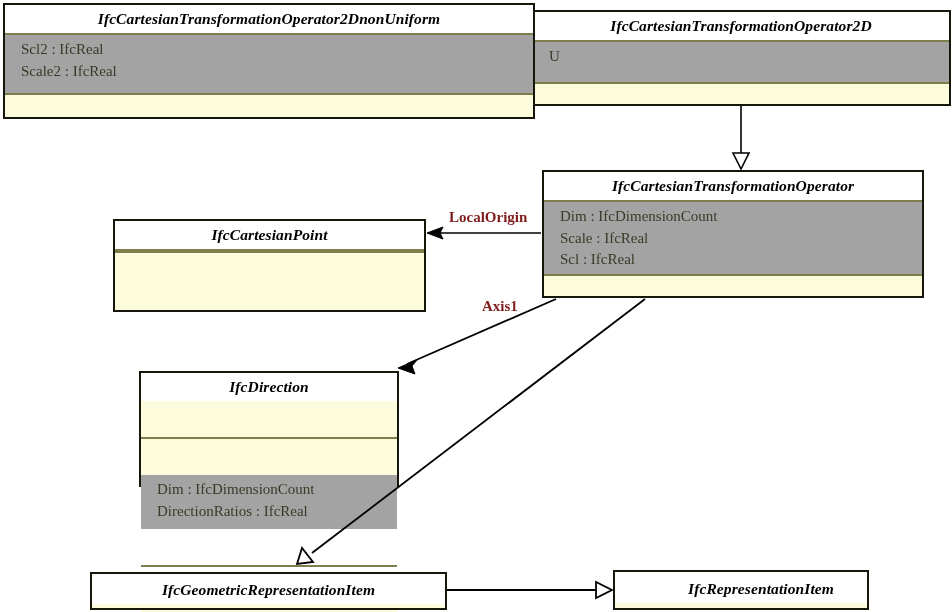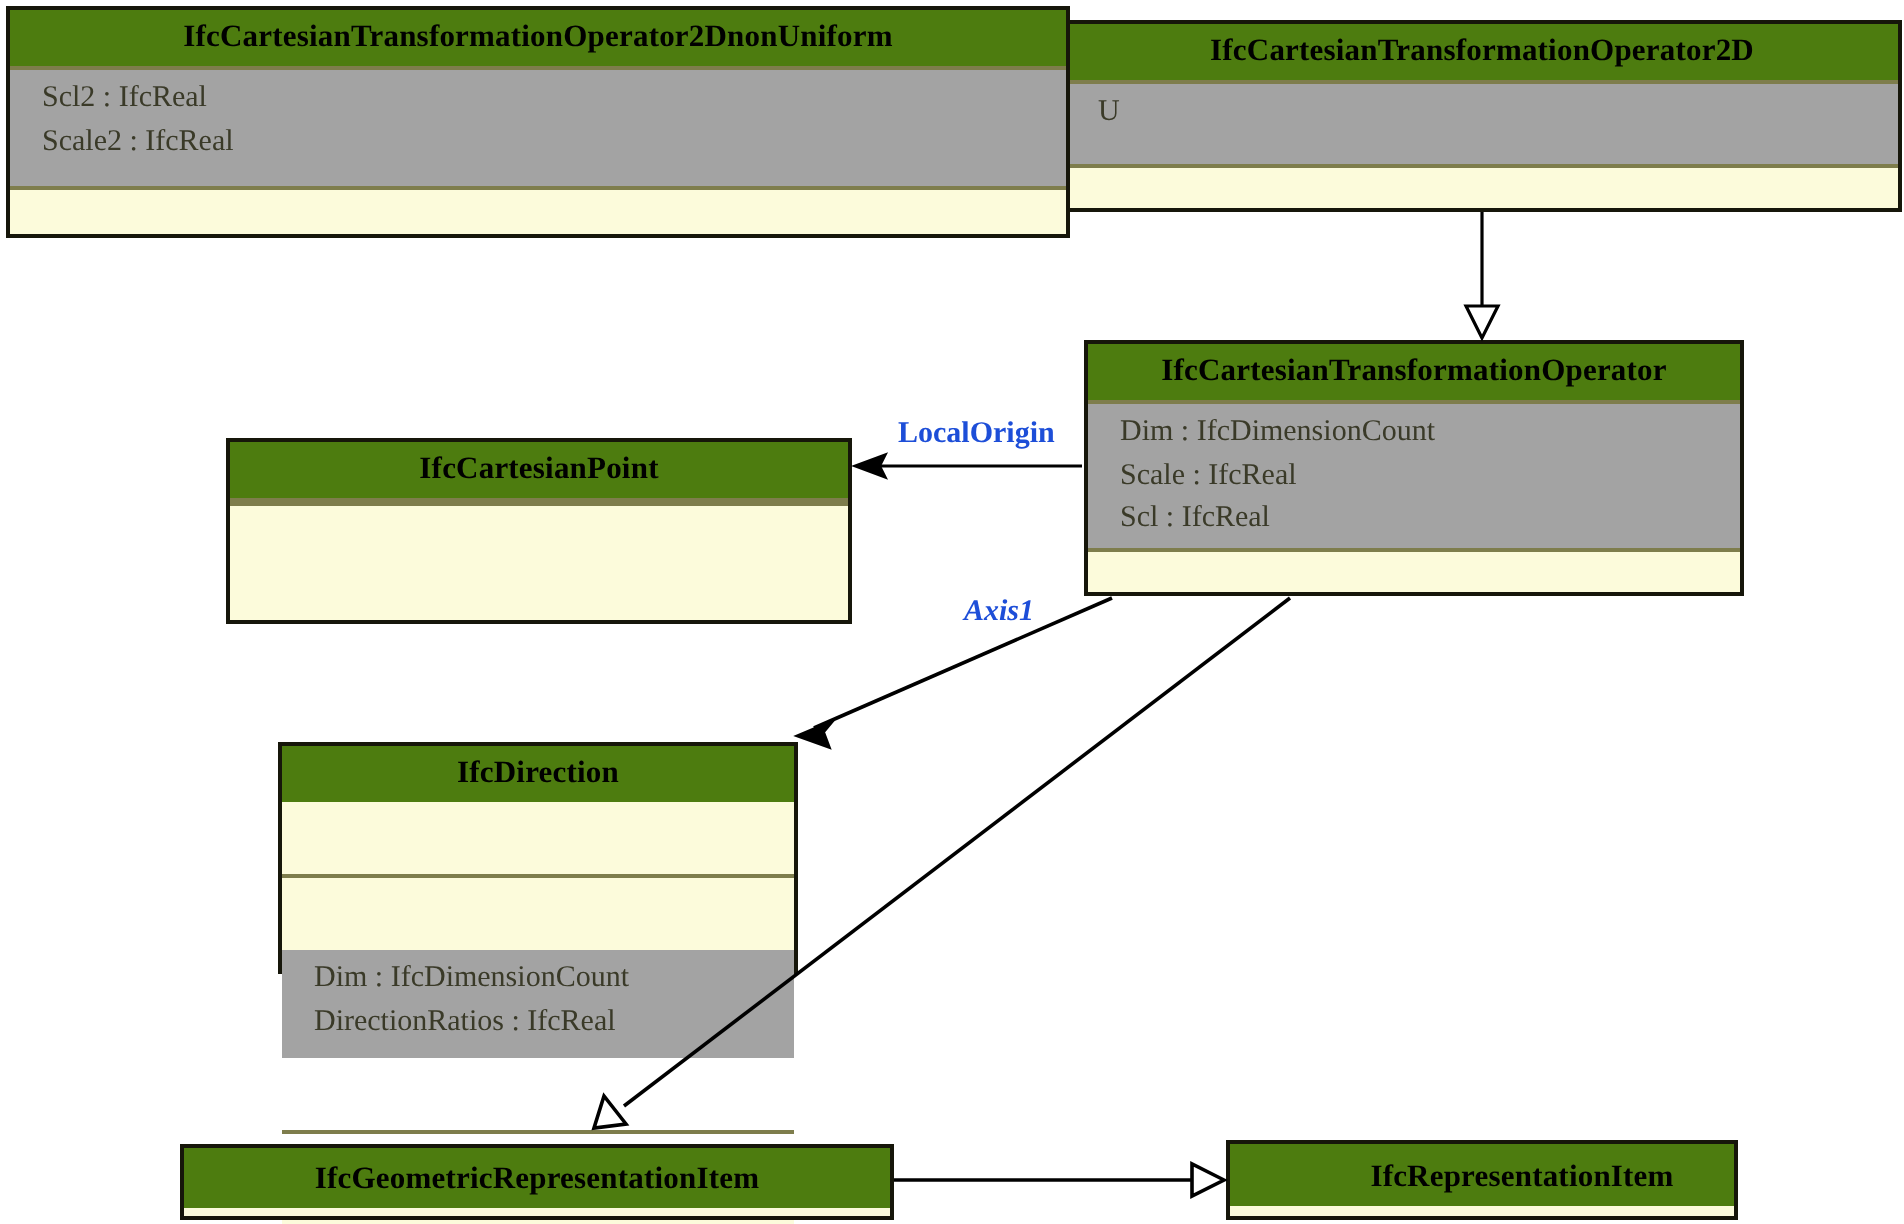--- a/index.html
+++ b/index.html
@@ -26,22 +26,23 @@
   }
   .cls-name {
     box-sizing: border-box;
     width: 100%;
     text-align: center;
     font-weight: bold;
     font-size: 15.5px;
     color: #000000;
     letter-spacing: 0.1px;
     padding: 5px 6px 6px 6px;
-    background: #4d7c0f;
+    background: #ffffff;
     line-height: 1.12;
+    font-style: italic;
   }
   .cls-divider {
     width: 100%;
     height: 2px;
     background: #7e7d4c;
     flex: none;
   }
   .cls-attrs {
     box-sizing: border-box;
     width: 100%;
@@ -64,21 +65,21 @@
 
   
   #box-ctonu   { left: 3px;   top: 3px;   width: 532px; height: 116px; z-index: 3; }
   #box-ctonu .cls-attrs { min-height: 56px; }
   #box-ctonu .cls-ops   { height: 22px; }
 
   #box-cto2d   { left: 531px; top: 10px;  width: 420px; height: 96px; z-index: 2; }
   #box-cto2d .cls-attrs { min-height: 36px; }
   #box-cto2d .cls-ops   { height: 20px; }
 
-  #box-cto     { left: 542px; top: 170px; width: 330px; height: 128px; z-index: 4; }
+  #box-cto     { left: 542px; top: 170px; width: 382px; height: 128px; z-index: 4; }
   #box-cto .cls-attrs { min-height: 72px; }
   #box-cto .cls-ops   { height: 20px; }
 
   #box-cpoint  { left: 113px; top: 191px; width: 313px; height: 93px; z-index: 4; margin-top: 28px; }
   #box-cpoint .cls-attrs { min-height: 33px; }
   #box-cpoint .cls-ops   { height: 19px; }
 
   #box-dir     { left: 139px; top: 371px; width: 260px; height: 116px; z-index: 4; gap: 36px; }
   #box-dir .cls-attrs { min-height: 54px; }
   #box-dir .cls-ops   { height: 19px; }
@@ -97,26 +98,26 @@
     z-index: 5;
     pointer-events: none;
   }
 
   
   .edge-label {
     position: absolute;
     font-family: "Liberation Serif", "DejaVu Serif", serif;
     font-weight: bold;
     font-size: 15px;
-    color: #1d4ed8;
+    color: #7f1d1d;
     white-space: nowrap;
     z-index: 6;
   }
   #label-localorigin { left: 449px; top: 209px; }
-  #label-axis1 { left: 482px; top: 298px; font-style: italic; }
+  #label-axis1 { left: 482px; top: 298px; }
 </style>
 </head>
 <body>
 
 <div id="canvas">
 
   <div class="uml-class" id="box-ctonu">
     <div class="cls-name">IfcCartesianTransformationOperator2DnonUniform</div>
     <div class="cls-divider"></div>
     <div class="cls-attrs">

